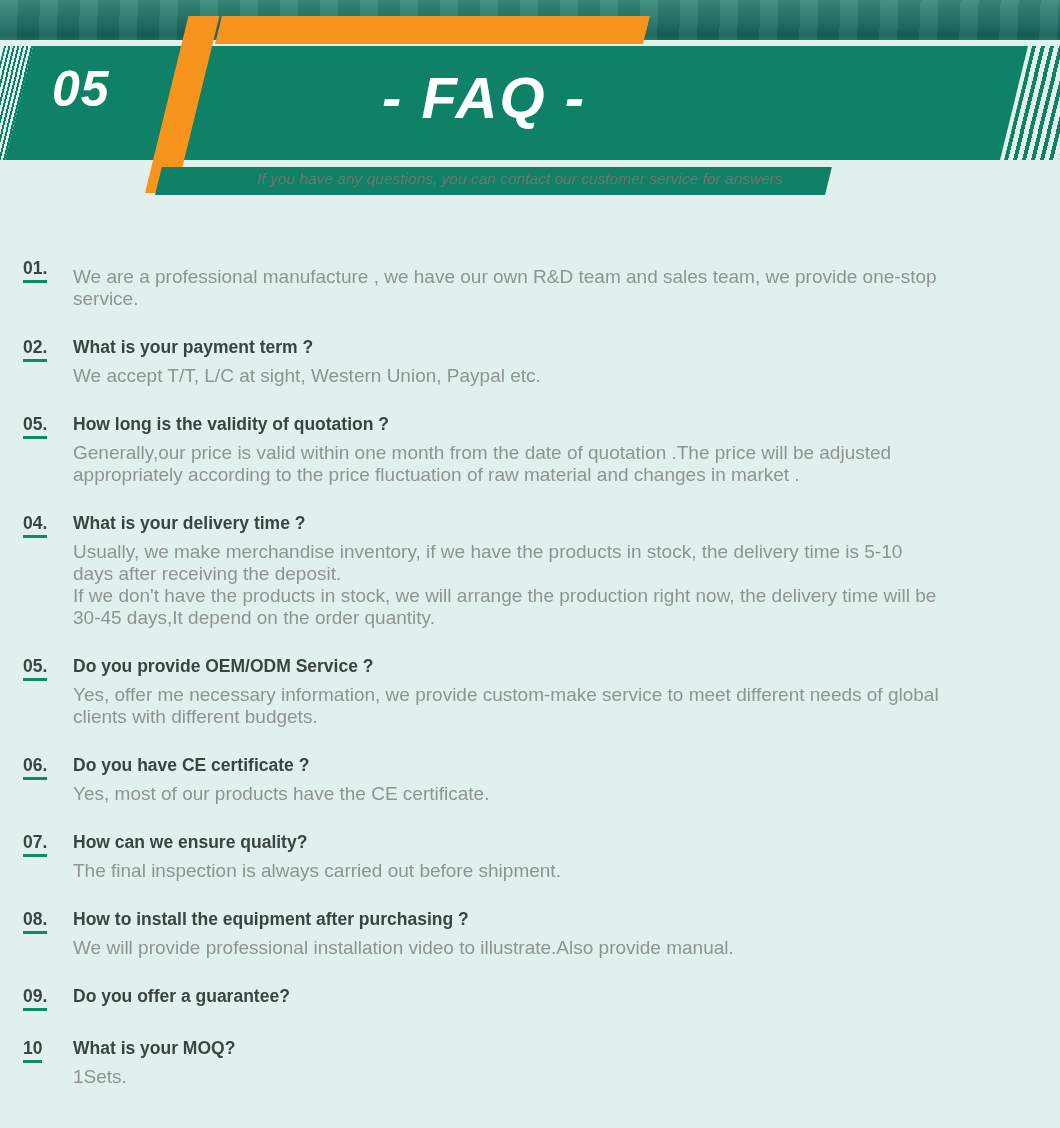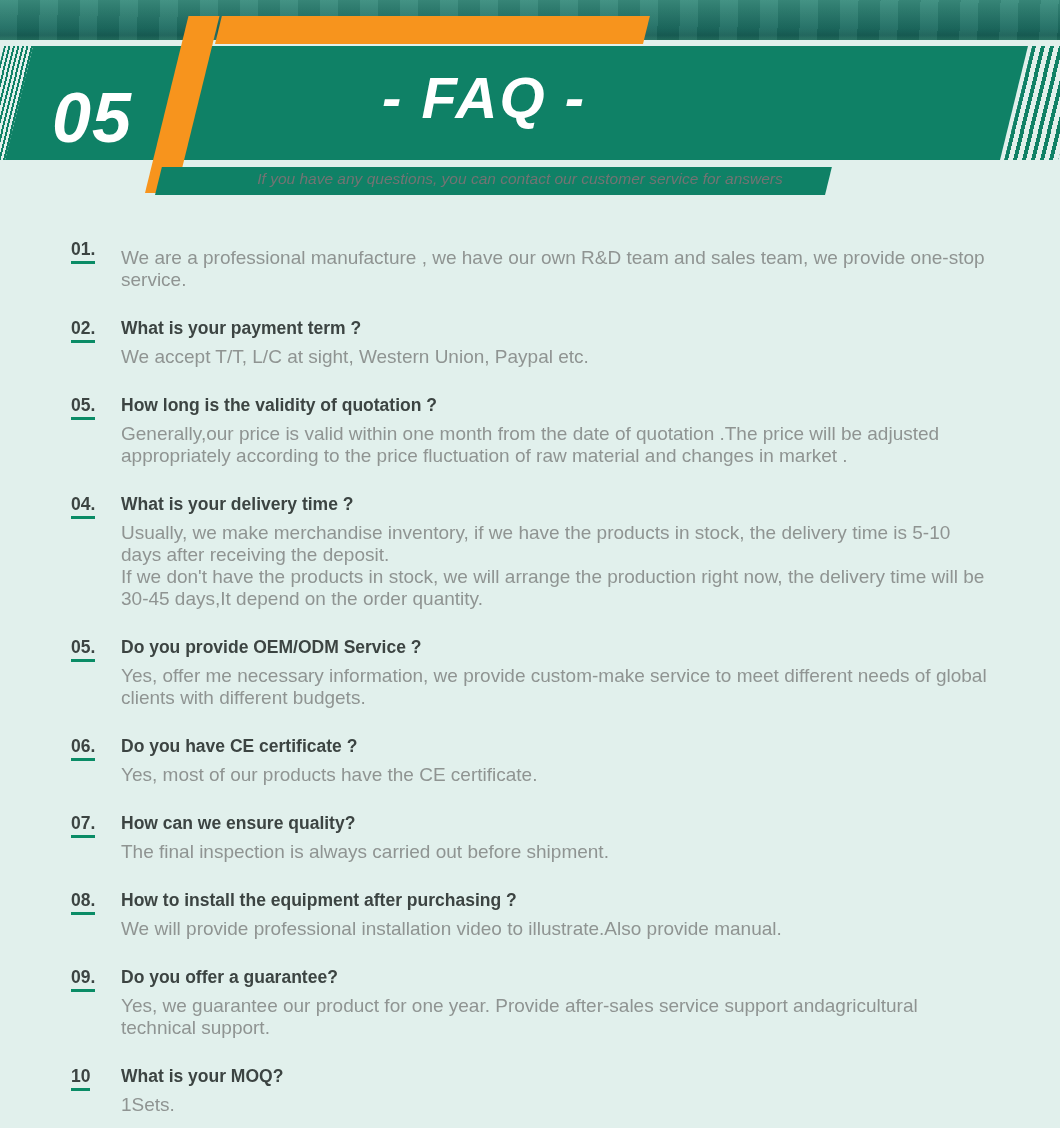--- a/index.html
+++ b/index.html
@@ -26,34 +26,34 @@
     background:repeating-linear-gradient(90deg,#0f8166 0 2px,transparent 2px 4.5px);
   }
   .hatch-right{
     left:1004px;top:46px;width:54px;height:114px;
     background:repeating-linear-gradient(90deg,#0f8166 0 4px,transparent 4px 9px);
   }
   .orange-bar{left:215px;top:16px;width:428px;height:28px;background:#f7941d;}
   .orange-leg{left:145px;top:16px;width:31px;height:177px;background:#f7941d;}
   .subtitle-bar{left:155px;top:167px;width:670px;height:28px;background:#0f8166;}
   .section-number{
-    position:absolute;left:52px;top:78px;
-    font-size:70px;font-weight:bold;font-style:italic;color:#ffffff;
+    position:absolute;left:52px;top:60px;
+    font-size:50px;font-weight:bold;font-style:italic;color:#ffffff;
     letter-spacing:1px;
   }
   .page-title{
     position:absolute;left:0;top:64px;width:968px;text-align:center;
     font-size:58px;font-weight:bold;font-style:italic;color:#ffffff;
     letter-spacing:2px;
   }
   .subtitle-text{
     position:absolute;left:230px;top:170px;width:580px;text-align:center;
     font-size:15.5px;font-style:italic;color:#737373;
   }
-  .faq-list{margin-top:42px;padding-left:71px;}
+  .faq-list{margin-top:61px;padding-left:23px;}
   .faq-item{display:flex;margin-bottom:27px;}
   .faq-num-col{width:50px;flex:none;}
   .faq-num{
     display:inline-block;font-size:17.5px;font-weight:bold;color:#3c4442;
     line-height:20px;border-bottom:3px solid #0a8c66;padding-bottom:2px;
   }
   .faq-q{font-size:17.5px;font-weight:bold;color:#3c4442;line-height:20px;}
   .faq-answer{margin-top:8px;max-width:872px;}
   .ans-line{font-size:19px;color:#8f9492;line-height:22px;}
 </style>
@@ -169,23 +169,20 @@
         </div>
     </div>
   </div>
 
   <div class="faq-item">
     <div class="faq-num-col">
       <span class="faq-num">09.</span>
     </div>
     <div class="faq-body">
       <div class="faq-q">Do you offer a guarantee?</div>
-      <div class="faq-answer">
-          <div class="ans-line">Yes, we guarantee our product for one year. Provide after-sales service support andagricultural technical support.</div>
-        </div>
     </div>
   </div>
 
   <div class="faq-item">
     <div class="faq-num-col">
       <span class="faq-num">10</span>
     </div>
     <div class="faq-body">
       <div class="faq-q">What is your MOQ?</div>
       <div class="faq-answer">

